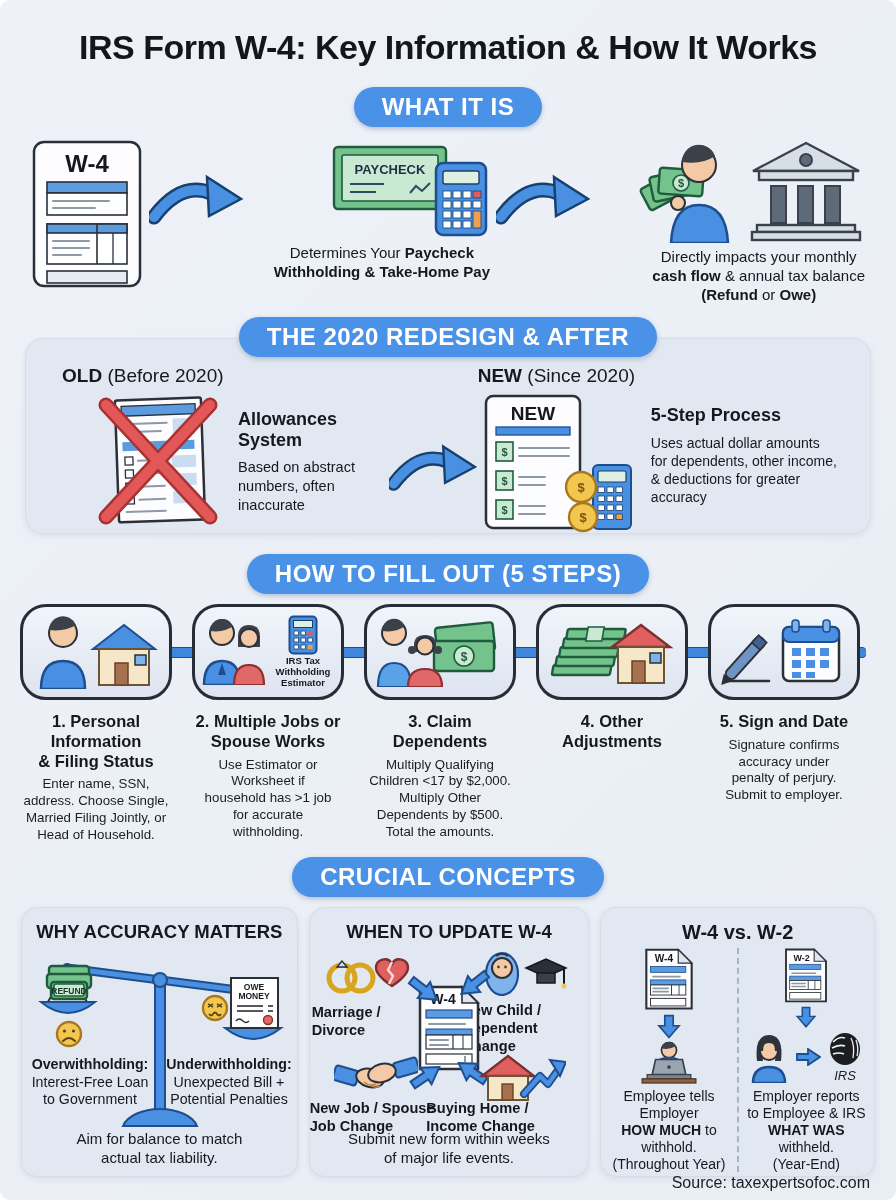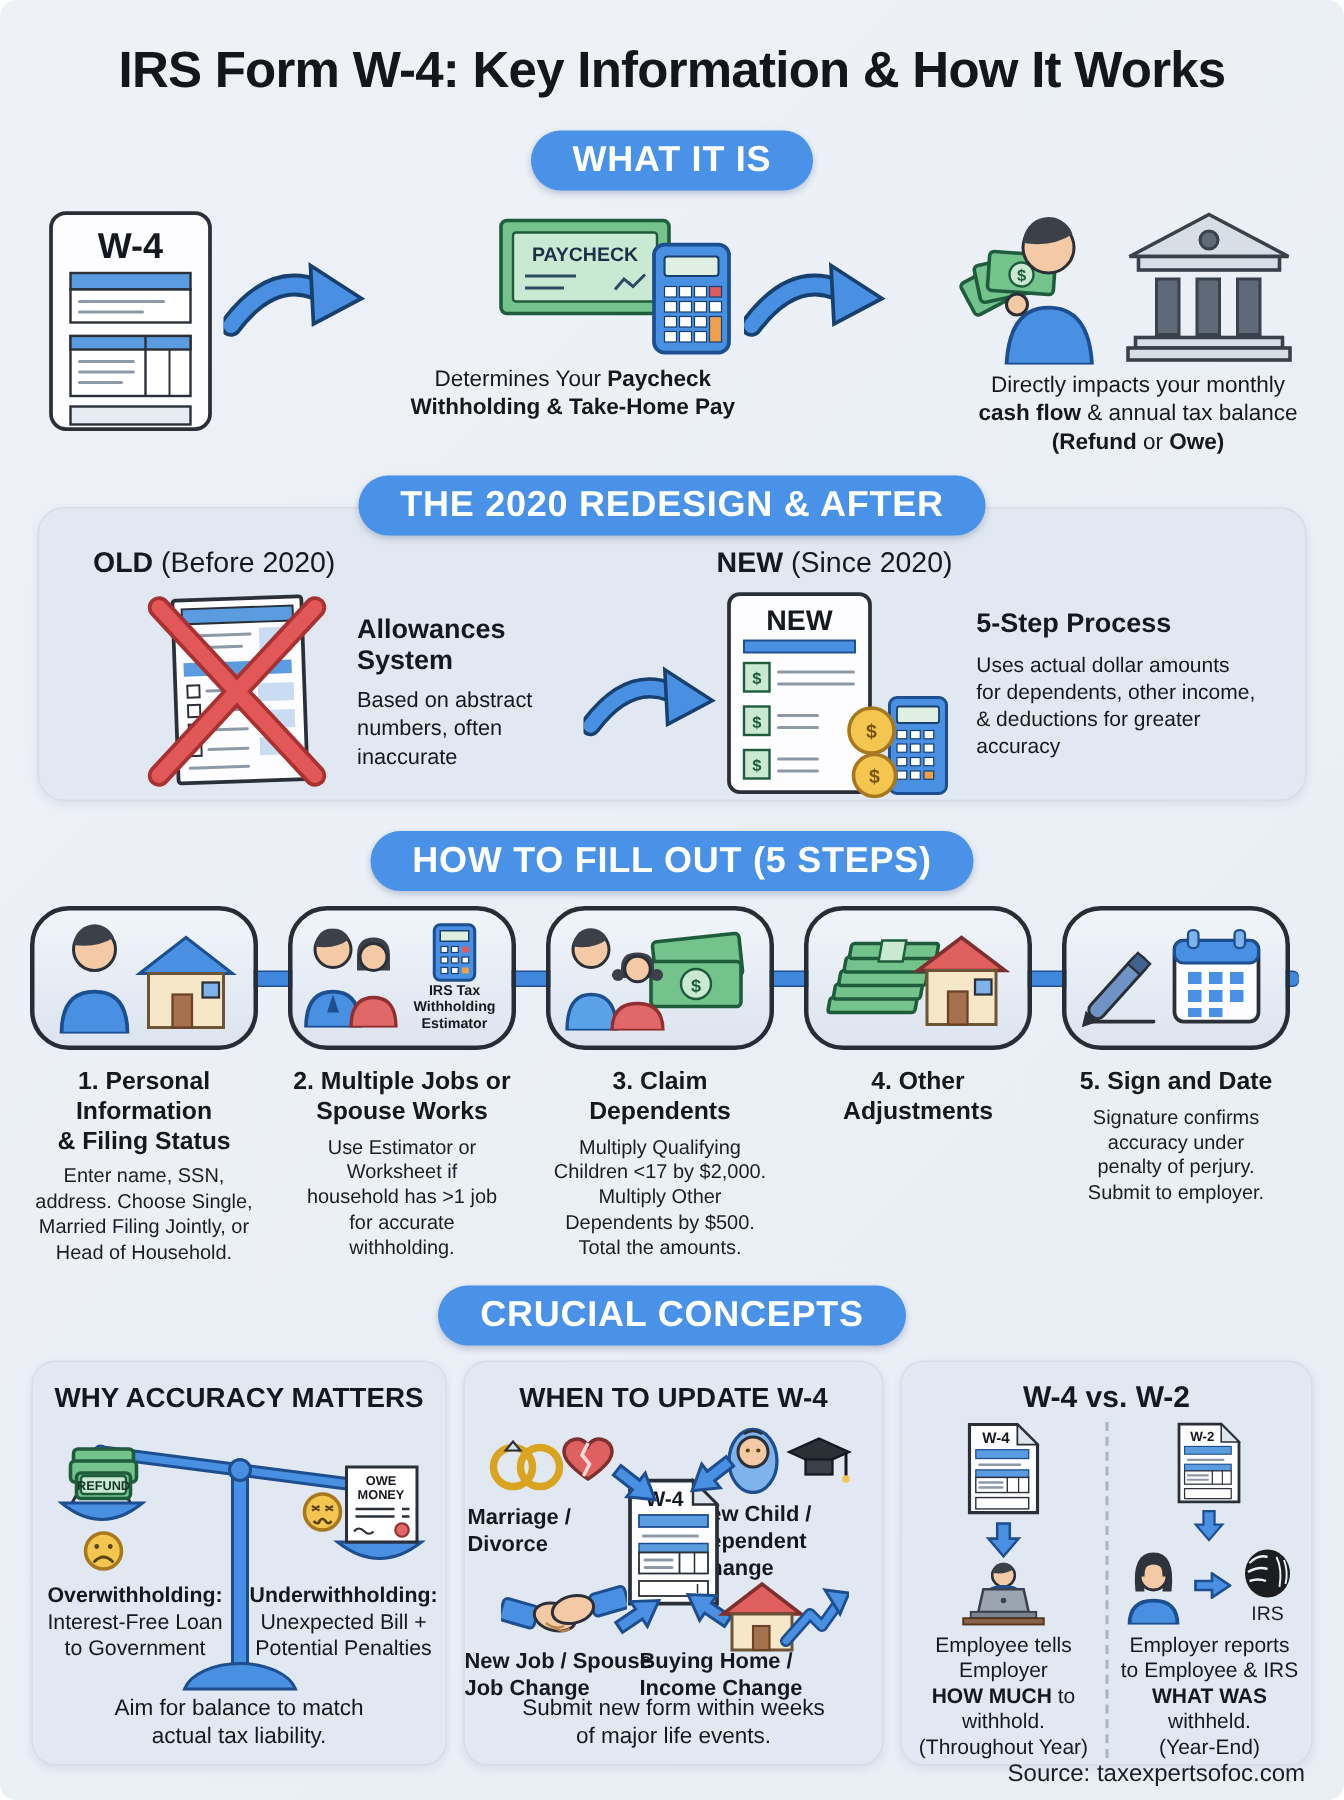--- a/index.html
+++ b/index.html
@@ -599,21 +599,21 @@
             <rect x="9" y="44" width="42" height="12" fill="#fff" stroke="#2a2f38" stroke-width="1.1"></rect>
             <line x1="34" y1="44" x2="34" y2="56" stroke="#2a2f38" stroke-width="1.1"></line>
             <line x1="43" y1="44" x2="43" y2="56" stroke="#2a2f38" stroke-width="1"></line>
             <line x1="12" y1="48" x2="30" y2="48" class="ln"></line>
               <line x1="12" y1="52" x2="30" y2="52" class="ln"></line>
             <rect x="9" y="60" width="42" height="9" fill="#fff" stroke="#2a2f38" stroke-width="1.1"></rect>
           </svg>
           <svg width="26" height="30" viewBox="0 0 26 30" style="margin-top:3px;">
             <polygon points="8,2 18,2 18,14 25,14 13,28 1,14 8,14" fill="#4a90e2" stroke="#1d4e8f" stroke-width="2"></polygon>
           </svg>
-          <div class="vs-row" style="margin-top:2px;">
+          <div class="vs-row" style="margin-top:2px;font-style:italic;">
             <svg width="44" height="52" viewBox="0 0 44 52">
               <path d="M10 30 Q7 4 22 4 Q37 4 34 30 L28 30 Q30 13 22 13 Q14 13 16 30 Z" fill="#2f343c"></path>
               <circle cx="22" cy="20" r="9" class="sSkin" stroke-width="1.6"></circle>
               <path d="M13 20 q-2 -12 9 -12 q11 0 9 12 l-3 0 q0 -9 -6 -9 q-6 0 -6 9 Z" fill="#2f343c"></path>
               <path d="M6 52 q0 -16 16 -16 q16 0 16 16 Z" class="sB" stroke-width="2"></path>
             </svg>
             <svg width="26" height="18" viewBox="0 0 26 18">
               <polygon points="2,6 13,6 13,1 25,9 13,17 13,12 2,12" fill="#4a90e2" stroke="#1d4e8f" stroke-width="1.8"></polygon>
             </svg>
             <svg width="40" height="54" viewBox="0 0 40 54">

